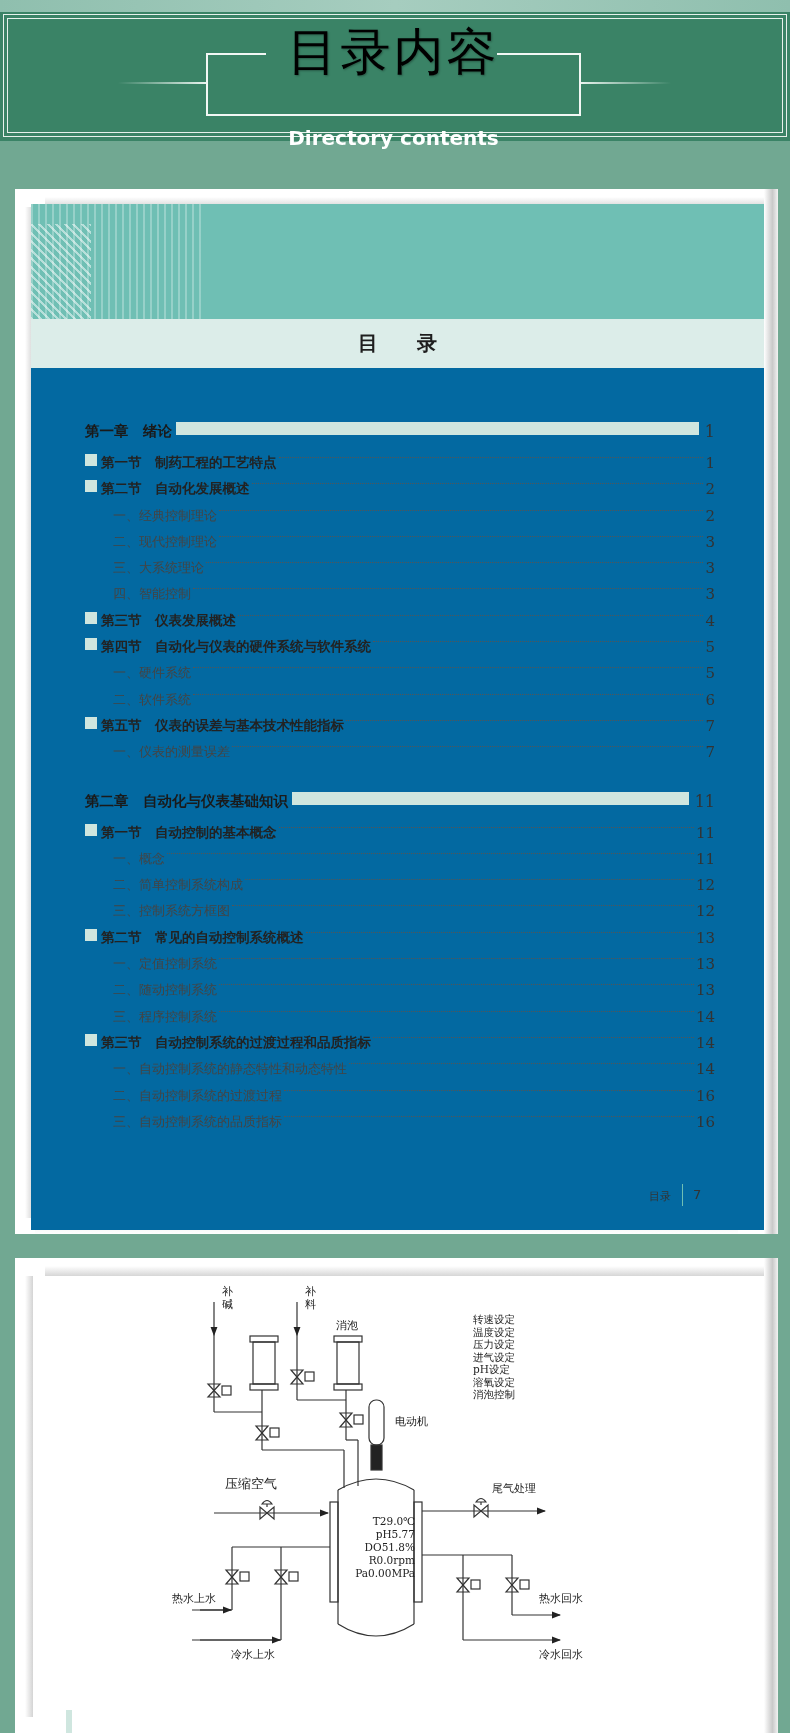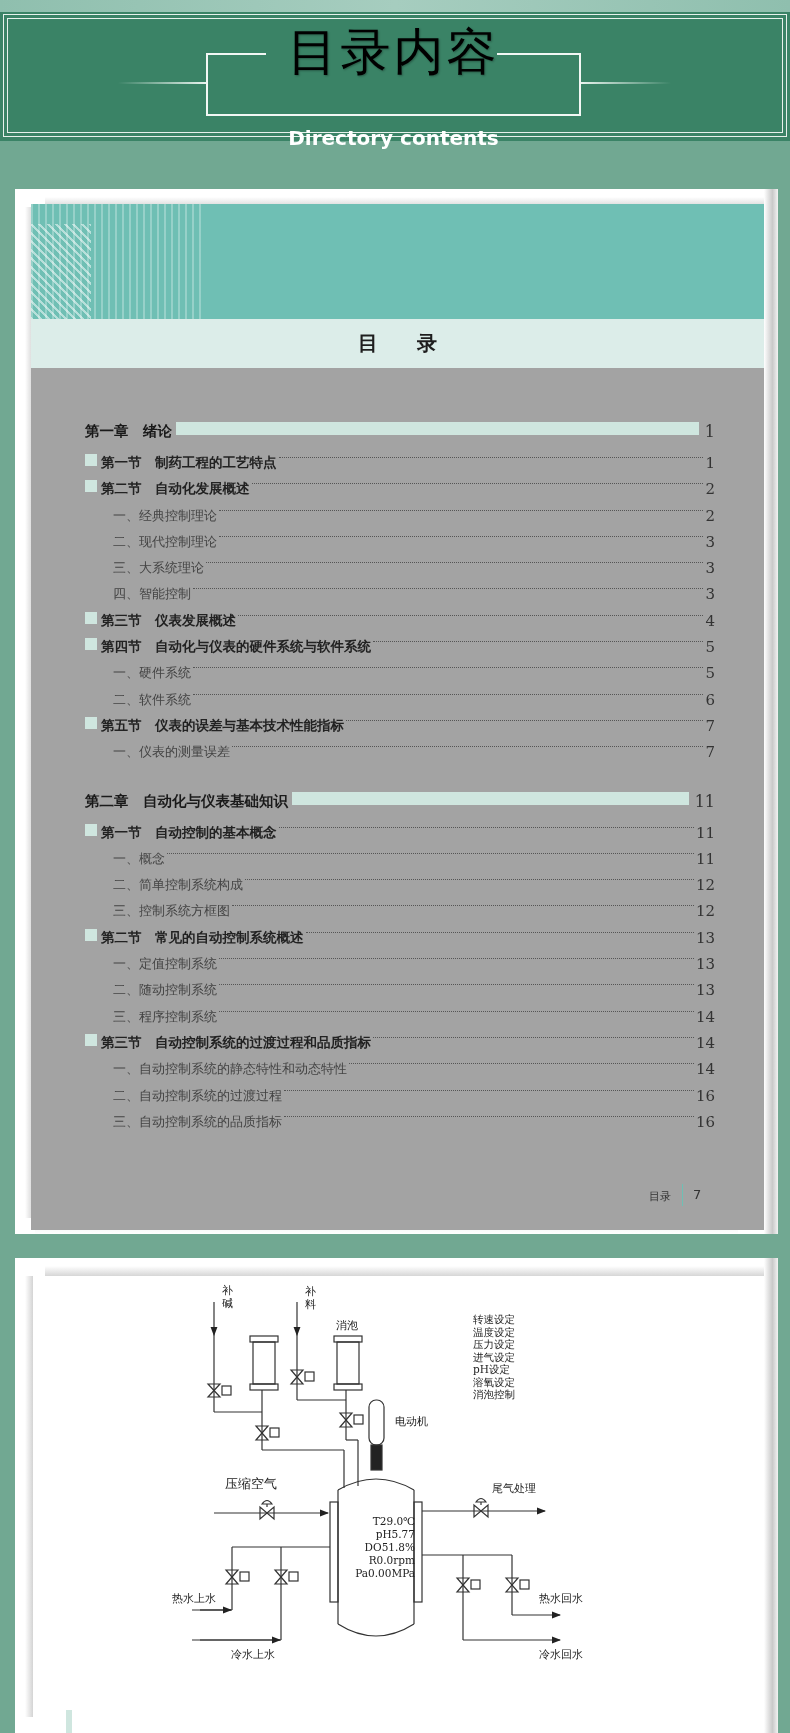--- a/index.html
+++ b/index.html
@@ -44,21 +44,21 @@
   .page-shadow-bottom {
     position: absolute; left: 20px; bottom: 0; right: 40px; height: 16px;
     background: linear-gradient(180deg, #e8e8e8, #ffffff);
   }
   .page-shadow-left {
     position: absolute; left: 10px; top: 18px; width: 8px; bottom: 16px;
     background: linear-gradient(90deg, #ffffff, #d4d4d4);
   }
   .page-inner {
     position: absolute; left: 16px; top: 15px; width: 733px; bottom: 4px;
-    background: #a3a3a3;
+    background: #0369a1;
   }
   .teal-header {
     position: absolute; left: 0; top: 0; width: 733px; height: 115px;
     background: #6fbfb4; overflow: hidden;
   }
   .teal-deco {
     position: absolute; left: 0; top: 0; width: 170px; height: 115px;
     background:
       repeating-linear-gradient(90deg, rgba(255,255,255,0.35) 0 2px, rgba(255,255,255,0) 2px 7px);
     clip-path: polygon(0 0, 100% 0, 100% 100%, 0 100%);
@@ -386,21 +386,21 @@
       <line x1="512" y1="1555" x2="512" y2="1615"></line>
       <path d="M457,1578 L469,1578 L457,1592 L469,1592 Z"></path>
       <rect x="471" y="1580" width="9" height="9"></rect>
       <path d="M506,1578 L518,1578 L506,1592 L518,1592 Z"></path>
       <rect x="520" y="1580" width="9" height="9"></rect>
       <line x1="512" y1="1615" x2="560" y2="1615" marker-end="url(#arr)"></line>
       <line x1="463" y1="1640" x2="560" y2="1640" marker-end="url(#arr)"></line>
     </g>
   </svg>
 
-  <span class="abs" style="left:222px; top:1285px; width:13px; font-size:11px; line-height:13px; white-space:normal; color:#222;font-family:Liberation Mono, monospace;">补碱</span>
+  <span class="abs" style="left:222px; top:1285px; width:13px; font-size:11px; line-height:13px; white-space:normal; color:#222;">补碱</span>
   <span class="abs" style="left:305px; top:1285px; width:13px; font-size:11px; line-height:13px; white-space:normal; color:#222;">补料</span>
   <span class="abs" style="left:336px; top:1318px; font-size:11px; color:#222;">消泡</span>
   <span class="abs" style="left:395px; top:1414px; font-size:11px; color:#222;">电动机</span>
   <span class="abs" style="left:225px; top:1475px; font-size:13px; color:#222;">压缩空气</span>
   <span class="abs" style="left:492px; top:1481px; font-size:11px; color:#222;">尾气处理</span>
   <span class="abs" style="left:172px; top:1591px; font-size:11px; color:#222;">热水上水</span>
   <span class="abs" style="left:231px; top:1647px; font-size:11px; color:#222;">冷水上水</span>
   <span class="abs" style="left:539px; top:1591px; font-size:11px; color:#222;">热水回水</span>
   <span class="abs" style="left:539px; top:1647px; font-size:11px; color:#222;">冷水回水</span>
 

